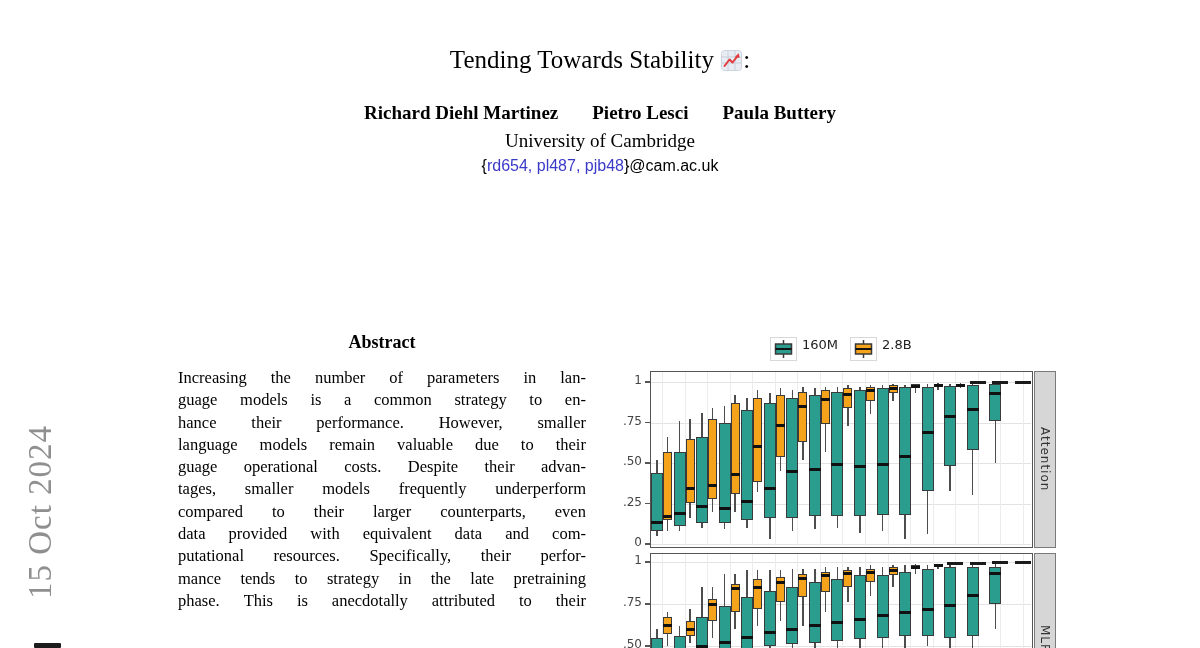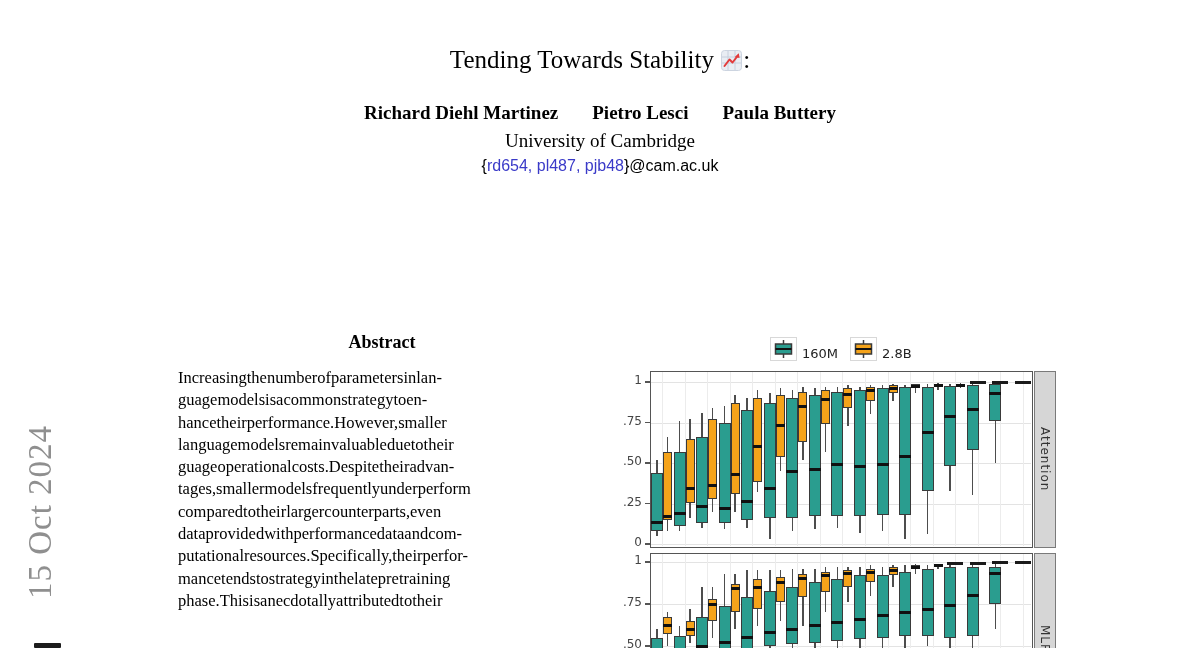--- a/index.html
+++ b/index.html
@@ -18,27 +18,27 @@
 
   
   .watermark{position:absolute;top:512px;left:40px;transform:translate(-50%,-50%) rotate(-90deg);
              white-space:nowrap;font-size:33px;color:#8f8f8f;letter-spacing:1px;}
   .wm-frag{position:absolute;left:34px;top:643px;width:27px;height:5px;background:#1c1c1c;border-radius:1px;}
 
   
   .abstract-head{position:absolute;top:332px;left:178px;width:408px;text-align:center;
                  font-size:18px;font-weight:bold;}
   .abstract-body{position:absolute;top:368px;left:178px;width:408px;font-size:16.5px;}
-  .abs-line{display:flex;justify-content:flex-start;height:22.3px;white-space:nowrap;}
+  .abs-line{display:flex;justify-content:space-between;height:22.3px;white-space:nowrap;}
 
   
   .chart-area{position:absolute;left:0;top:0;width:1200px;height:648px;pointer-events:none;}
   .legend{position:absolute;left:770px;top:337px;display:flex;align-items:center;gap:12px;
           font-family:"DejaVu Sans",sans-serif;font-size:13px;color:#222;}
-  .legend-item{display:flex;align-items:flex-end;gap:5px;}
+  .legend-item{display:flex;align-items:flex-start;gap:5px;}
   .legend-key{width:25px;height:22px;background:#fff;border:1px solid #d8d8d8;display:flex;
               align-items:center;justify-content:center;}
   .panel{position:absolute;background:#fff;border:1.5px solid #555;box-sizing:border-box;}
   .strip{position:absolute;background:#d6d6d6;border:1.5px solid #7a7a7a;box-sizing:border-box;
          display:flex;align-items:center;justify-content:center;}
   .strip span{writing-mode:vertical-rl;font-family:"DejaVu Sans",sans-serif;font-size:12px;color:#333;
               letter-spacing:1px;}
   .ytick-label{position:absolute;width:36px;text-align:right;font-family:"DejaVu Sans",sans-serif;
                font-size:12px;color:#444;}
   .ytick-mark{position:absolute;height:1.5px;background:#555;}
@@ -131,21 +131,21 @@
         <span>to</span>
         <span>their</span>
         <span>larger</span>
         <span>counterparts,</span>
         <span>even</span>
       </div>
       <div class="abs-line">
         <span>data</span>
         <span>provided</span>
         <span>with</span>
-        <span>performance</span>
+        <span>equivalent</span>
         <span>data</span>
         <span>and</span>
         <span>com-</span>
       </div>
       <div class="abs-line">
         <span>putational</span>
         <span>resources.</span>
         <span>Specifically,</span>
         <span>their</span>
         <span>perfor-</span>

